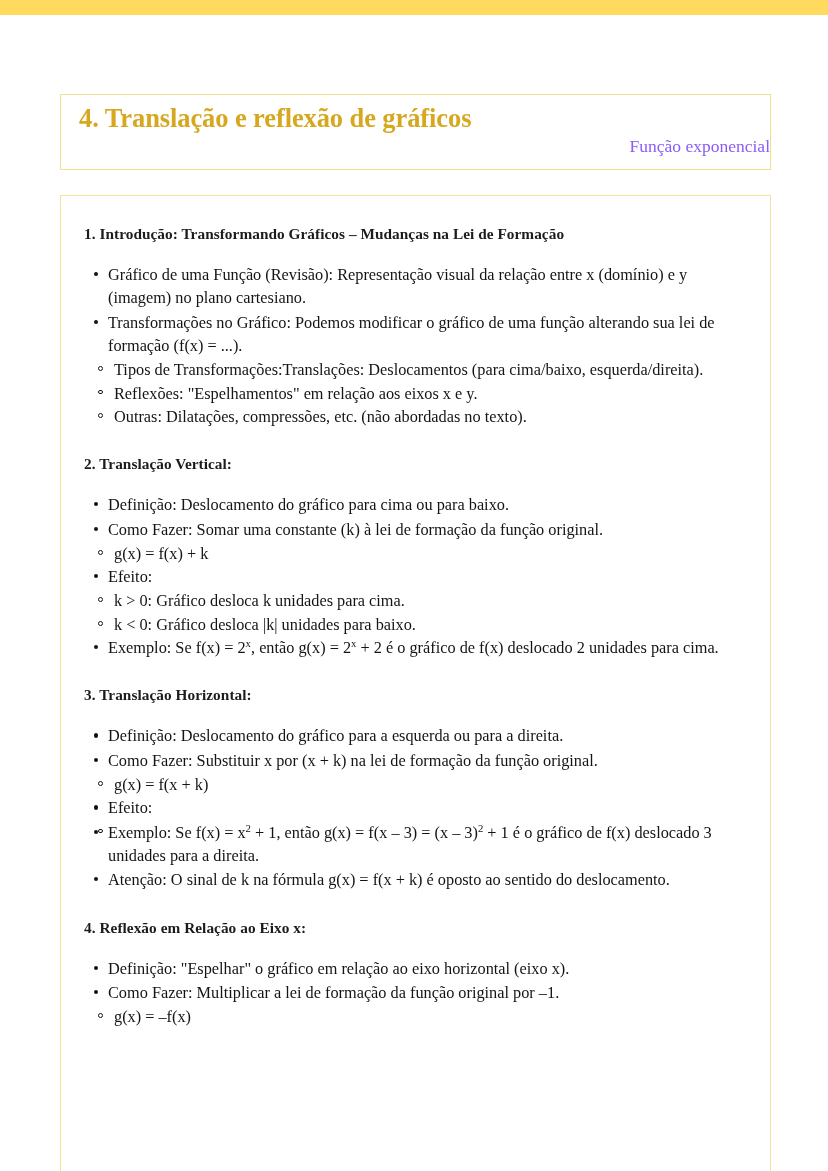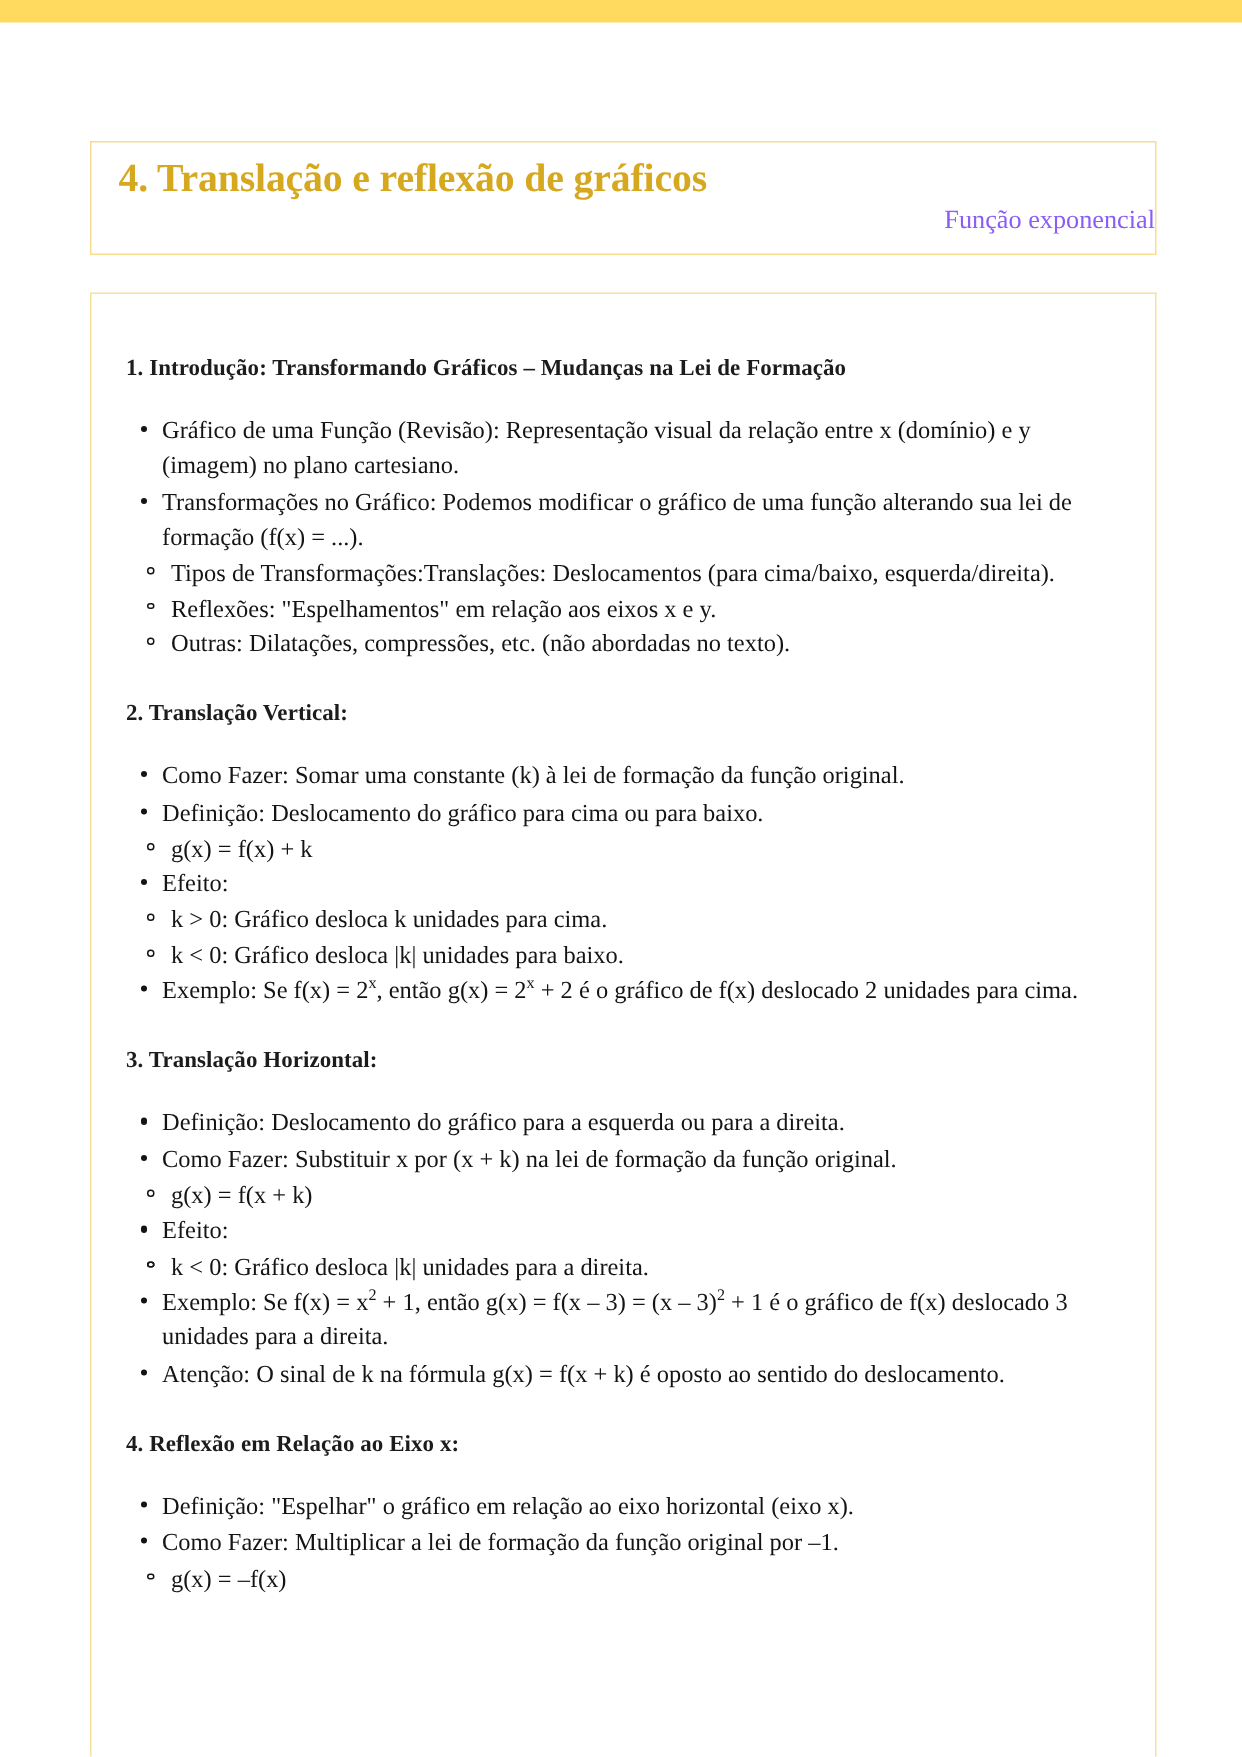--- a/index.html
+++ b/index.html
@@ -78,21 +78,21 @@
     overflow: hidden;
   }
   .content-inner {
     padding: 28px 22px 0 23px;
   }
 
   h2.section-heading {
     font-size: 15.3px;
     font-weight: bold;
     color: #1c1c1c;
-    margin: 12px 0 20px 0;
+    margin: 0 0 20px 0;
     line-height: 1.25;
     letter-spacing: 0.05px;
   }
   .block + .block h2.section-heading {
     margin-top: 0;
   }
   .block {
     margin-bottom: 26px;
   }
   .block:last-child {
@@ -181,22 +181,22 @@
                 <li class="subitem"><span class="bullet-ring"></span><span>Tipos de Transformações:Translações: Deslocamentos (para cima/baixo, esquerda/direita).</span></li>
                 <li class="subitem"><span class="bullet-ring"></span><span>Reflexões: "Espelhamentos" em relação aos eixos x e y.</span></li>
                 <li class="subitem"><span class="bullet-ring"></span><span>Outras: Dilatações, compressões, etc. (não abordadas no texto).</span></li>
               </ul>
             </li>
           </ul>
         </div>
         <div class="block">
           <h2 class="section-heading">2. Translação Vertical:</h2>
           <ul class="lvl1">
+            <li class="item"><span class="bullet-dot"></span><span>Definição: Deslocamento do gráfico para cima ou para baixo.</span></li>
             <li class="item"><span class="bullet-dot"></span><span>Como Fazer: Somar uma constante (k) à lei de formação da função original.</span></li>
-            <li class="item"><span class="bullet-dot"></span><span>Definição: Deslocamento do gráfico para cima ou para baixo.</span></li>
             <li class="sub-wrap">
               <ul class="lvl2">
                 <li class="subitem"><span class="bullet-ring"></span><span>g(x) = f(x) + k</span></li>
               </ul>
             </li>
             <li class="item"><span class="bullet-dot"></span><span>Efeito:</span></li>
             <li class="sub-wrap">
               <ul class="lvl2">
                 <li class="subitem"><span class="bullet-ring"></span><span>k &gt; 0: Gráfico desloca k unidades para cima.</span></li>
                 <li class="subitem"><span class="bullet-ring"></span><span>k &lt; 0: Gráfico desloca |k| unidades para baixo.</span></li>
@@ -212,21 +212,20 @@
             <li class="item"><span class="bullet-dot"></span><span>Como Fazer: Substituir x por (x + k) na lei de formação da função original.</span></li>
             <li class="sub-wrap">
               <ul class="lvl2">
                 <li class="subitem"><span class="bullet-ring"></span><span>g(x) = f(x + k)</span></li>
               </ul>
             </li>
             <li class="item"><span class="bullet-dot"></span><span>Efeito:</span></li>
             <li class="sub-wrap">
               <ul class="lvl2">
                 <li class="subitem"><span class="bullet-ring"></span></li>
-                <li class="subitem"><span class="bullet-ring"></span><span>k &lt; 0: Gráfico desloca |k| unidades para a direita.</span></li>
               </ul>
             </li>
             <li class="item"><span class="bullet-dot"></span><span>Exemplo: Se f(x) = x<sup class="exp">2</sup> + 1, então g(x) = f(x – 3) = (x – 3)<sup class="exp">2</sup> + 1 é o gráfico de f(x) deslocado 3 unidades para a direita.</span></li>
             <li class="item"><span class="bullet-dot"></span><span>Atenção: O sinal de k na fórmula g(x) = f(x + k) é oposto ao sentido do deslocamento.</span></li>
           </ul>
         </div>
         <div class="block">
           <h2 class="section-heading">4. Reflexão em Relação ao Eixo x:</h2>
           <ul class="lvl1">
             <li class="item"><span class="bullet-dot"></span><span>Definição: "Espelhar" o gráfico em relação ao eixo horizontal (eixo x).</span></li>

